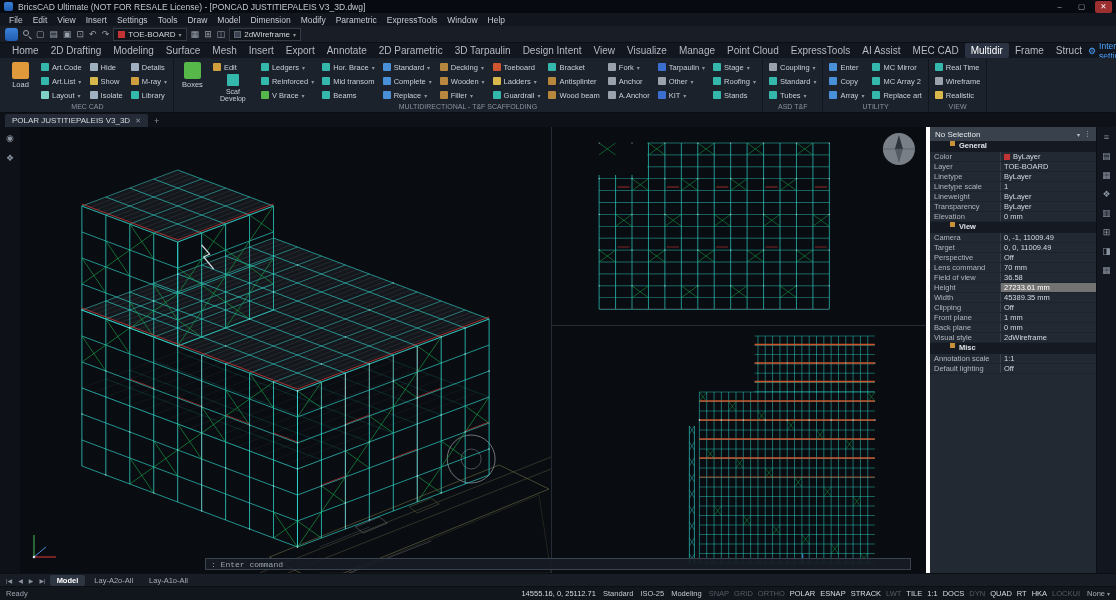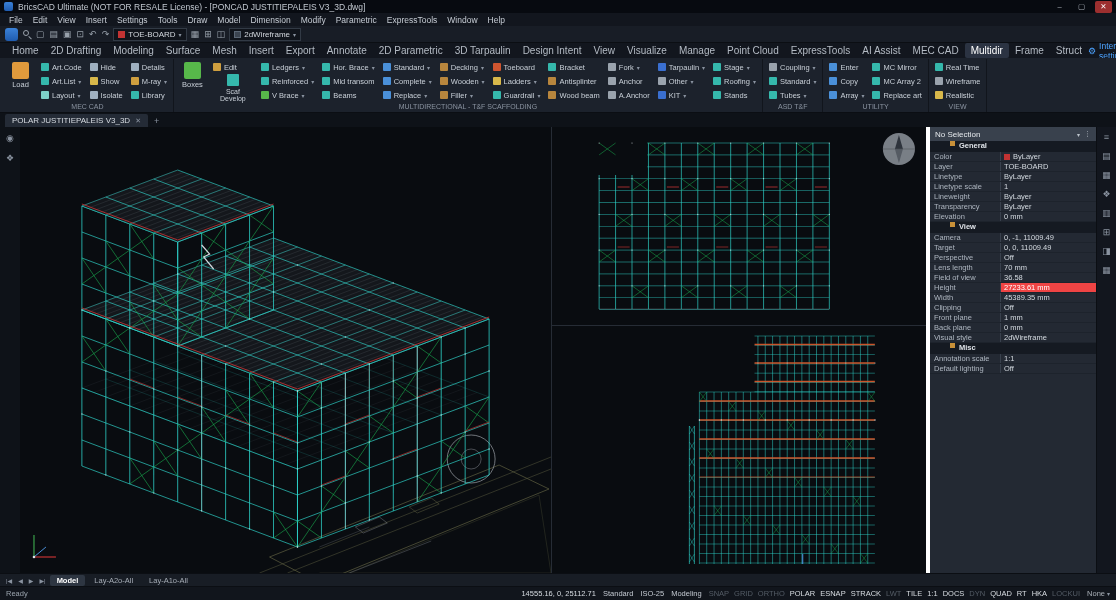--- a/index.html
+++ b/index.html
@@ -74,21 +74,21 @@
 
 .props{width:170px;background:#232933;display:flex;flex-direction:column;border-left:4px solid #ffffff;flex:0 0 auto;font-size:7.5px}
 .props-header{height:14px;background:#39414d;display:flex;align-items:center;gap:4px;padding:0 5px;font-size:8px;color:#e4e8ec;flex:0 0 auto}
 .props-header .hcar{margin-left:auto;color:#bcc3cb;font-size:6px}
 .props-header .hdots{color:#bcc3cb;font-size:7px}
 .prop-sec{height:11px;background:#151a22;display:flex;align-items:flex-start;gap:4px;padding:0 20px;font-weight:bold;color:#dfe3e8}
 .prop-sec .bx{width:5px;height:5px;background:#c89038;flex:0 0 auto}
 .prop-row{height:10px;display:flex;border-bottom:1px solid #1d232c}
 .prop-row .pl{width:70px;padding:0 4px;color:#aeb6c0;line-height:10px;white-space:nowrap;overflow:hidden;flex:0 0 auto}
 .prop-row .pv{flex:1;border-left:1px solid #39414d;padding:0 3px;color:#d4dae0;display:flex;align-items:center;gap:3px;white-space:nowrap;overflow:hidden}
-.prop-row.sel .pv{background:#ef4444;color:#fff}
+.prop-row.sel .pv{background:#737373;color:#fff}
 .swatch{width:6px;height:6px;flex:0 0 auto}
 
 .rstrip{width:20px;background:#12161e;display:flex;flex-direction:column;align-items:center;gap:10px;padding-top:6px;border-left:1px solid #0b0e13;flex:0 0 auto}
 
 
 .sheetbar{height:13px;background:#181d25;display:flex;align-items:center;gap:2px;padding:0 4px;font-size:7.5px;border-top:1px solid #0b0e13;flex:0 0 auto}
 .snav{color:#8a93a0;font-size:6px;padding:0 2px}
 .stab{padding:1px 7px;color:#a6adb6}
 .stab.active{background:#2e3642;color:#fff;border-radius:2px;font-weight:bold}
 
@@ -1154,20 +1154,23 @@
               <line x1="137.0" y1="196.0" x2="142.0" y2="204.0" stroke="#2fd8cf" stroke-width="0.5" opacity="0.8"></line>
               <line x1="142.0" y1="196.0" x2="137.0" y2="204.0" stroke="#2fd8cf" stroke-width="0.5" opacity="0.8"></line>
               <line x1="137.0" y1="212.0" x2="142.0" y2="220.0" stroke="#2fd8cf" stroke-width="0.5" opacity="0.8"></line>
               <line x1="142.0" y1="212.0" x2="137.0" y2="220.0" stroke="#2fd8cf" stroke-width="0.5" opacity="0.8"></line>
               <line x1="137.0" y1="228.0" x2="142.0" y2="236.0" stroke="#2fd8cf" stroke-width="0.5" opacity="0.8"></line>
               <line x1="142.0" y1="228.0" x2="137.0" y2="236.0" stroke="#2fd8cf" stroke-width="0.5" opacity="0.8"></line>
               <line x1="250.0" y1="238.0" x2="250.0" y2="228.0" stroke="#4a90d9" stroke-width="1.2" opacity="0.9"></line>
             </svg>
         </div>
       </div>
+      <div class="cmdbar">
+        <span>: Enter command</span>
+      </div>
     </div>
 
     <div class="props">
       <div class="props-header">
         <span>No Selection</span>
         <span class="hcar">▾</span>
         <span class="hdots">⋮</span>
       </div>
       <div id="props-rows">
           <div class="prop-sec">
@@ -1233,21 +1236,21 @@
               <span>0, 0, 11009.49</span>
             </span>
           </div>
           <div class="prop-row">
             <span class="pl">Perspective</span>
             <span class="pv">
               <span>Off</span>
             </span>
           </div>
           <div class="prop-row">
-            <span class="pl">Lens length</span>
+            <span class="pl">Lens command</span>
             <span class="pv">
               <span>70 mm</span>
             </span>
           </div>
           <div class="prop-row">
             <span class="pl">Field of view</span>
             <span class="pv">
               <span>36.58</span>
             </span>
           </div>

